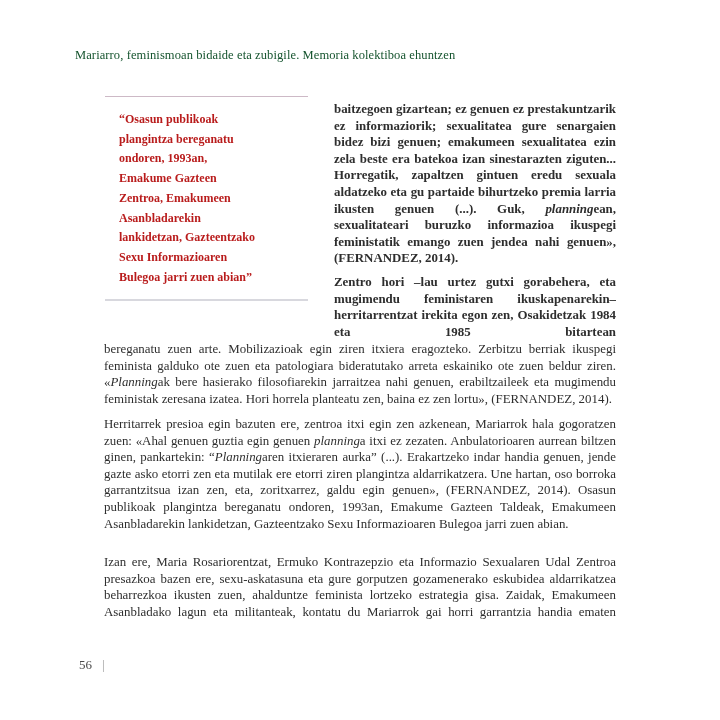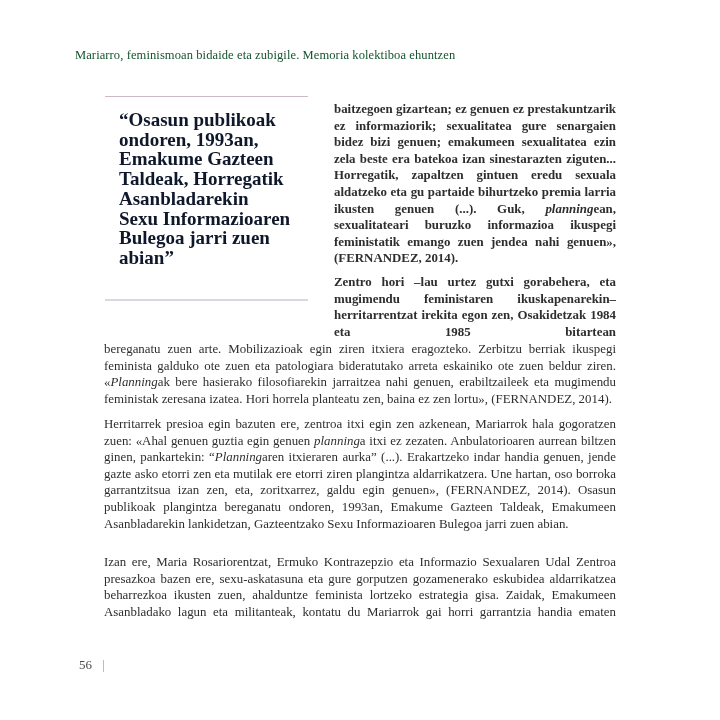--- a/index.html
+++ b/index.html
@@ -10,21 +10,21 @@
     .running-head {
       position: absolute; left: 75px; top: 48px;
       font-size: 12.5px; color: #14532d; letter-spacing: 0.1px;
     }
     .pullquote {
       position: absolute; left: 105px; top: 96px; width: 203px;
     }
     .pq-rule-top { height: 1px; background: #cdb9c6; width: 203px; }
     .pq-rule-bottom { height: 2px; background: #d8d8de; width: 203px; position: absolute; top: 203px; left: 0; }
     .pq-text {
-      margin: 13px 0 0 14px; font-size: 19px; line-height: 19.7px; font-weight: bold; color: #0f172a;
+      margin: 13px 0 0 14px; font-size: 12px; line-height: 19.7px; font-weight: bold; color: #b91c1c;
     }
     .body-text { font-size: 12.9px; line-height: 16.6px; color: #2e2e2e; text-align: justify; }
     .col-right { position: absolute; left: 334px; width: 282px; font-weight: bold; }
     .full { position: absolute; left: 104px; width: 512px; }
     .body-text p { margin: 0; }
     .body-text em { font-style: italic; }
     .p1 { top: 101px; }
     .p2 { top: 274px; }
     .p2-cont { top: 341px; }
     .p3 { top: 416px; }
@@ -37,24 +37,26 @@
   </style>
 </head>
 <body>
 
 <div class="running-head">Mariarro, feminismoan bidaide eta zubigile. Memoria kolektiboa ehuntzen</div>
 
 <div class="pullquote">
   <div class="pq-rule-top"></div>
   <div class="pq-text">
     <div>“Osasun publikoak</div>
+    <div>plangintza bereganatu</div>
     <div>ondoren, 1993an,</div>
     <div>Emakume Gazteen</div>
-    <div>Taldeak, Horregatik</div>
+    <div>Zentroa, Emakumeen</div>
     <div>Asanbladarekin</div>
+    <div>lankidetzan, Gazteentzako</div>
     <div>Sexu Informazioaren</div>
     <div>Bulegoa jarri zuen abian”</div>
   </div>
   <div class="pq-rule-bottom"></div>
 </div>
 
 <div class="body-text col-right p1">
   <p><span>baitzegoen gizartean; ez genuen ez prestakuntzarik ez informaziorik; sexualitatea gure senargaien bidez bizi genuen; emakumeen sexualitatea ezin zela beste era batekoa izan sinestarazten ziguten... Horregatik, zapaltzen gintuen eredu sexuala aldatzeko eta gu partaide bihurtzeko premia larria ikusten genuen (...). Guk, </span><em>planning</em><span>ean, sexualitateari buruzko informazioa ikuspegi feministatik emango zuen jendea nahi genuen», (FERNANDEZ, 2014).</span></p>
 </div>
 

